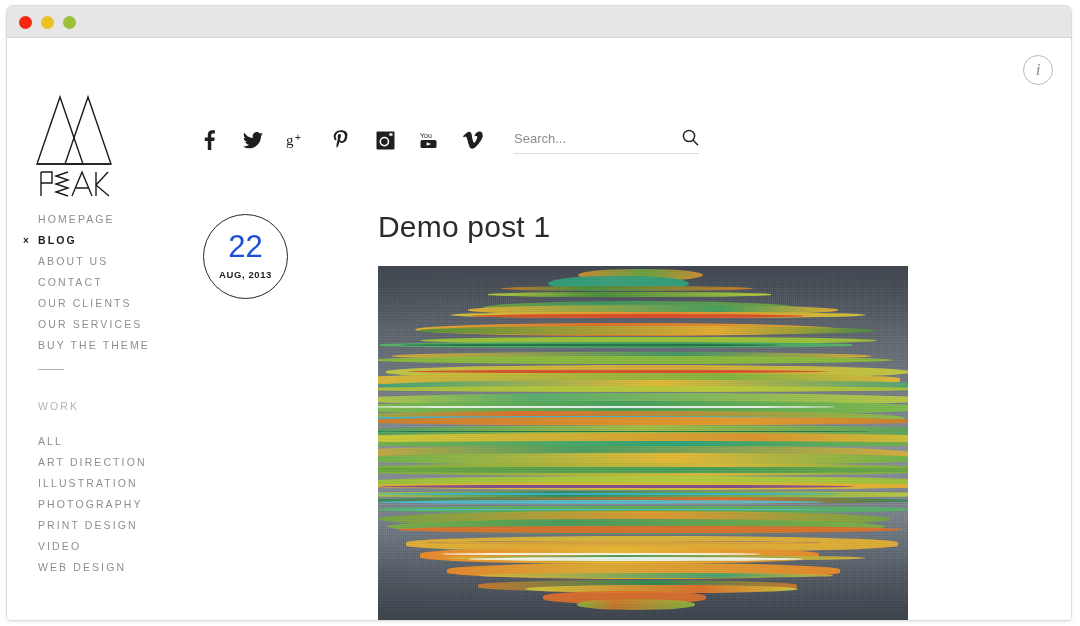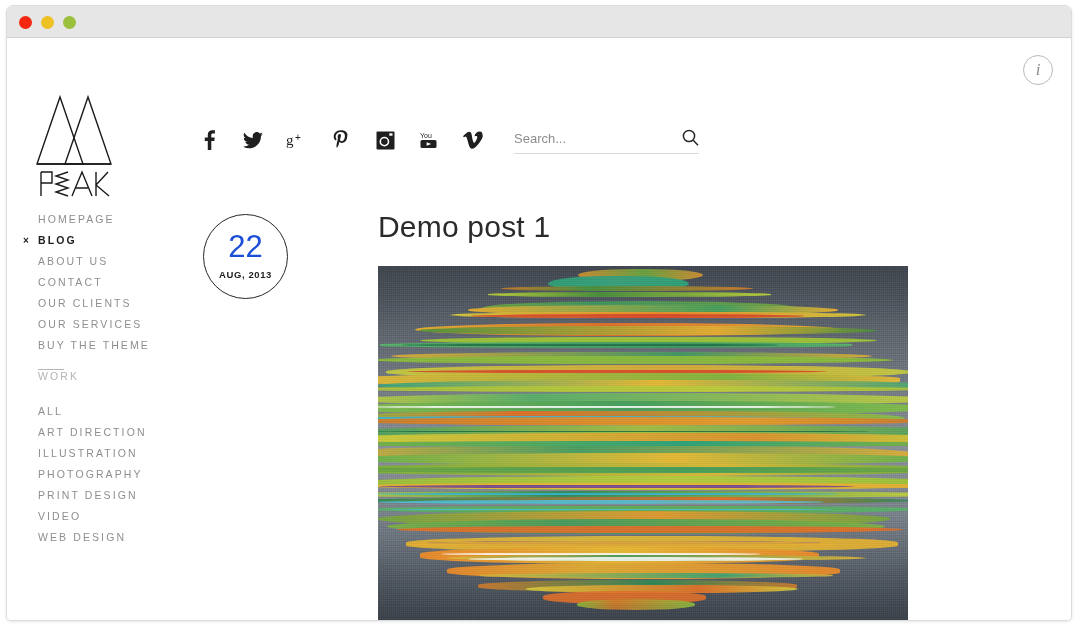--- a/index.html
+++ b/index.html
@@ -171,20 +171,21 @@
     color: #1c1c1c;
     letter-spacing: 0;
   }
   #nav-divider {
     margin: 13px 0 0 31px;
     width: 26px;
     height: 1px;
     background: #b6b6b6;
   }
   #work-heading {
+    margin-top: 30px;
     padding-left: 31px;
     font-size: 10.5px;
     letter-spacing: 2.1px;
     color: #b4b4b4;
     text-transform: uppercase;
   }
   #work-list { margin-top: 19px; }
 
   
   #date-badge {

